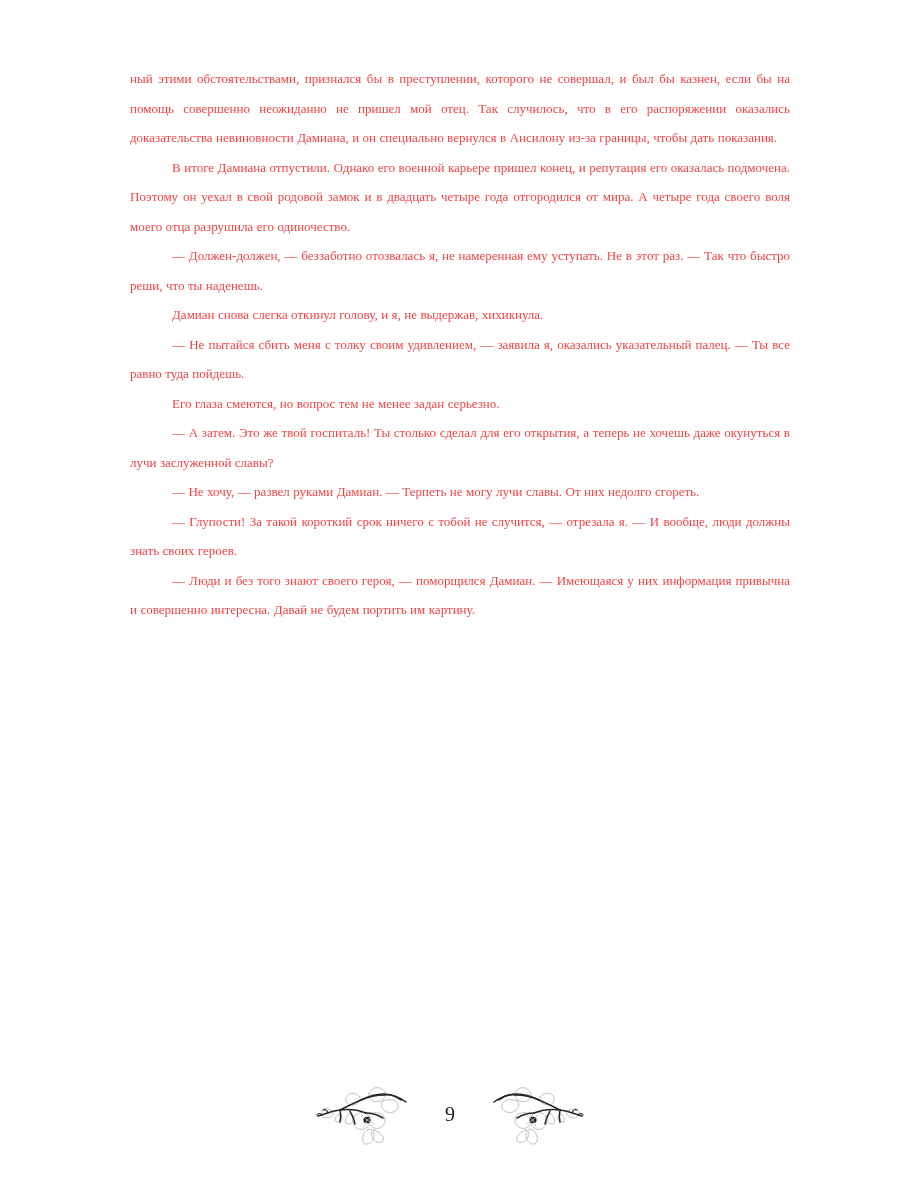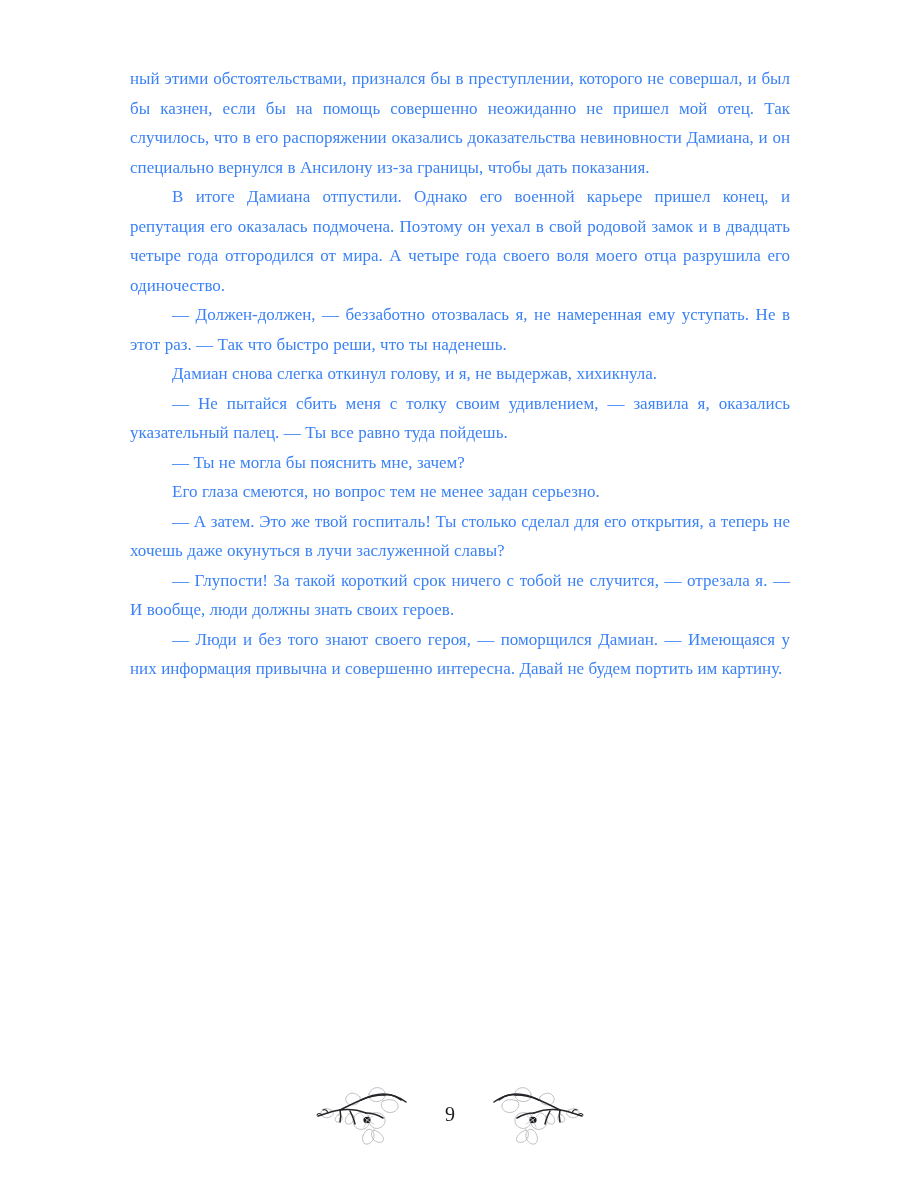--- a/index.html
+++ b/index.html
@@ -20,23 +20,23 @@
     position: absolute;
     left: 130px;
     top: 64px;
     width: 660px;
   }
 
   .para {
     margin: 0;
     text-align: justify;
     text-align-last: left;
-    font-size: 17px;
+    font-size: 13px;
     line-height: 29.5px;
-    color: #3b82f6;
+    color: #ef4444;
     text-indent: 42px;
     hyphens: manual;
     word-spacing: 0.2px;
   }
   .para.first {
     text-indent: 0;
   }
 
   
   .footer {
@@ -71,23 +71,23 @@
 <body>
 
 <div class="page">
 
   <div class="textblock">
     <p class="para first">ный этими обстоятельствами, признался бы в преступлении, которого не совершал, и был бы казнен, если бы на помощь совершенно неожиданно не пришел мой отец. Так случилось, что в его распоряжении оказались доказательства невиновности Дамиана, и он специально вернулся в Ансилону из-за границы, чтобы дать показания.</p>
     <p class="para">В итоге Дамиана отпустили. Однако его военной карьере пришел конец, и репутация его оказалась подмочена. Поэтому он уехал в свой родовой замок и в двадцать четыре года отгородился от мира. А четыре года своего воля моего отца разрушила его одиночество.</p>
     <p class="para">— Должен-должен, — беззаботно отозвалась я, не намеренная ему уступать. Не в этот раз. — Так что быстро реши, что ты наденешь.</p>
     <p class="para">Дамиан снова слегка откинул голову, и я, не выдержав, хихикнула.</p>
     <p class="para">— Не пытайся сбить меня с толку своим удивлением, — заявила я, оказались указательный палец. — Ты все равно туда пойдешь.</p>
-    <p class="para">— Ты не могла бы пояснить мне, зачем?</p>
     <p class="para">Его глаза смеются, но вопрос тем не менее задан серьезно.</p>
     <p class="para">— А затем. Это же твой госпиталь! Ты столько сделал для его открытия, а теперь не хочешь даже окунуться в лучи заслуженной славы?</p>
+    <p class="para">— Не хочу, — развел руками Дамиан. — Терпеть не могу лучи славы. От них недолго сгореть.</p>
     <p class="para">— Глупости! За такой короткий срок ничего с тобой не случится, — отрезала я. — И вообще, люди должны знать своих героев.</p>
     <p class="para">— Люди и без того знают своего героя, — поморщился Дамиан. — Имеющаяся у них информация привычна и совершенно интересна. Давай не будем портить им картину.</p>
   </div>
 
   <div class="footer">
 
     <svg class="orn" viewBox="0 0 104 62">
       <g fill="none" stroke="#b9b9bd" stroke-width="0.9" stroke-linecap="round" stroke-linejoin="round">
         <path d="M46 14 C41 9, 36 9, 33 13 C30 17, 33 22, 38 22 C43 22, 47 19, 46 14 Z"></path>
         <path d="M55 11 C57 5, 63 3, 68 6 C73 9, 72 16, 66 18 C60 20, 54 17, 55 11 Z"></path>

